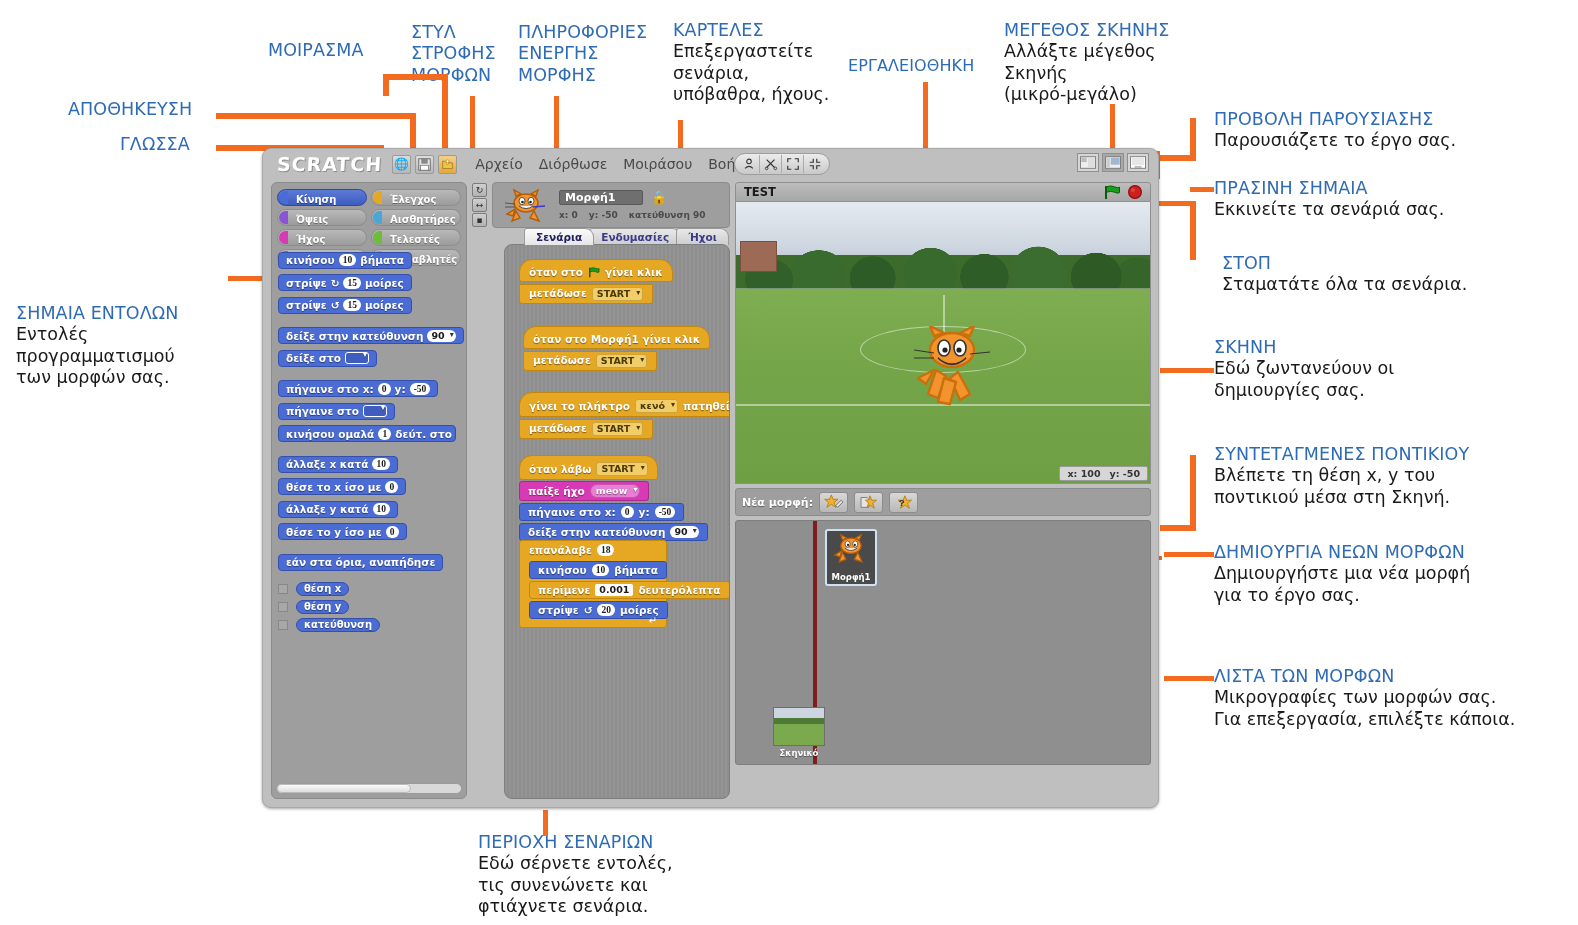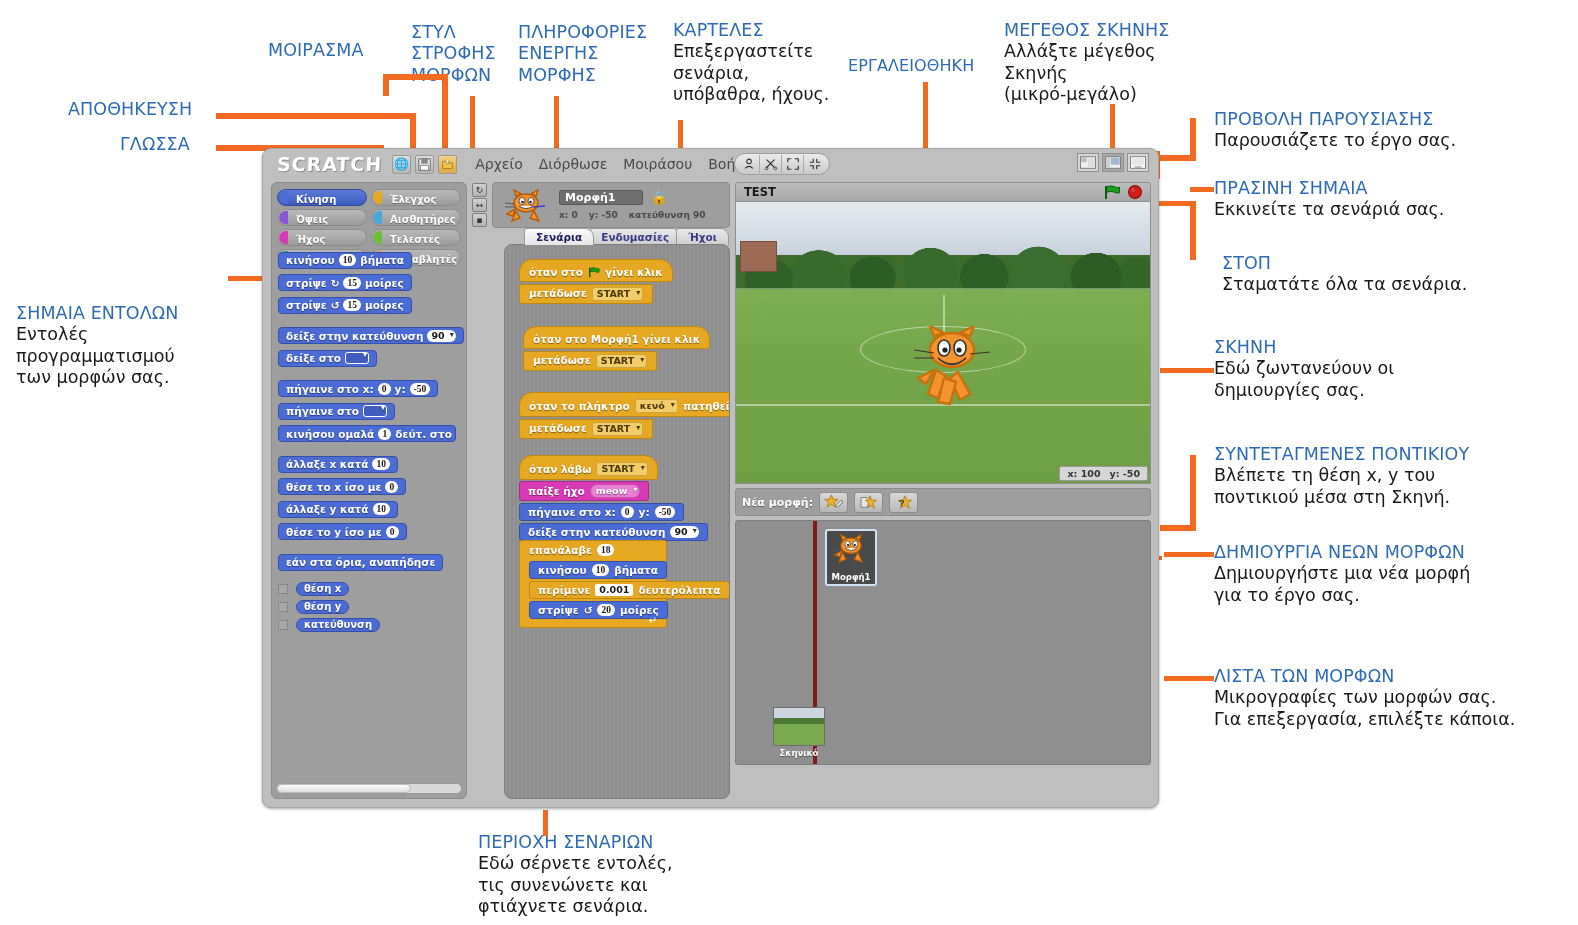--- a/index.html
+++ b/index.html
@@ -685,21 +685,21 @@
           <span>όταν στο Μορφή1 γίνει κλικ</span>
         </div>
         <div class="cblk">
           <span>μετάδωσε</span>
           <span class="dropYel">START</span>
         </div>
       </div>
 
       <div class="stack" style="left:14px; top:147px;">
         <div class="hat">
-          <span>όταν το πλήκτρο</span>
+          <span>γίνει το πλήκτρο</span>
           <span class="dropYel">κενό</span>
           <span>πατηθεί</span>
         </div>
         <div class="cblk">
           <span>μετάδωσε</span>
           <span class="dropYel">START</span>
         </div>
       </div>
 
       <div class="stack" style="left:14px; top:210px;">

